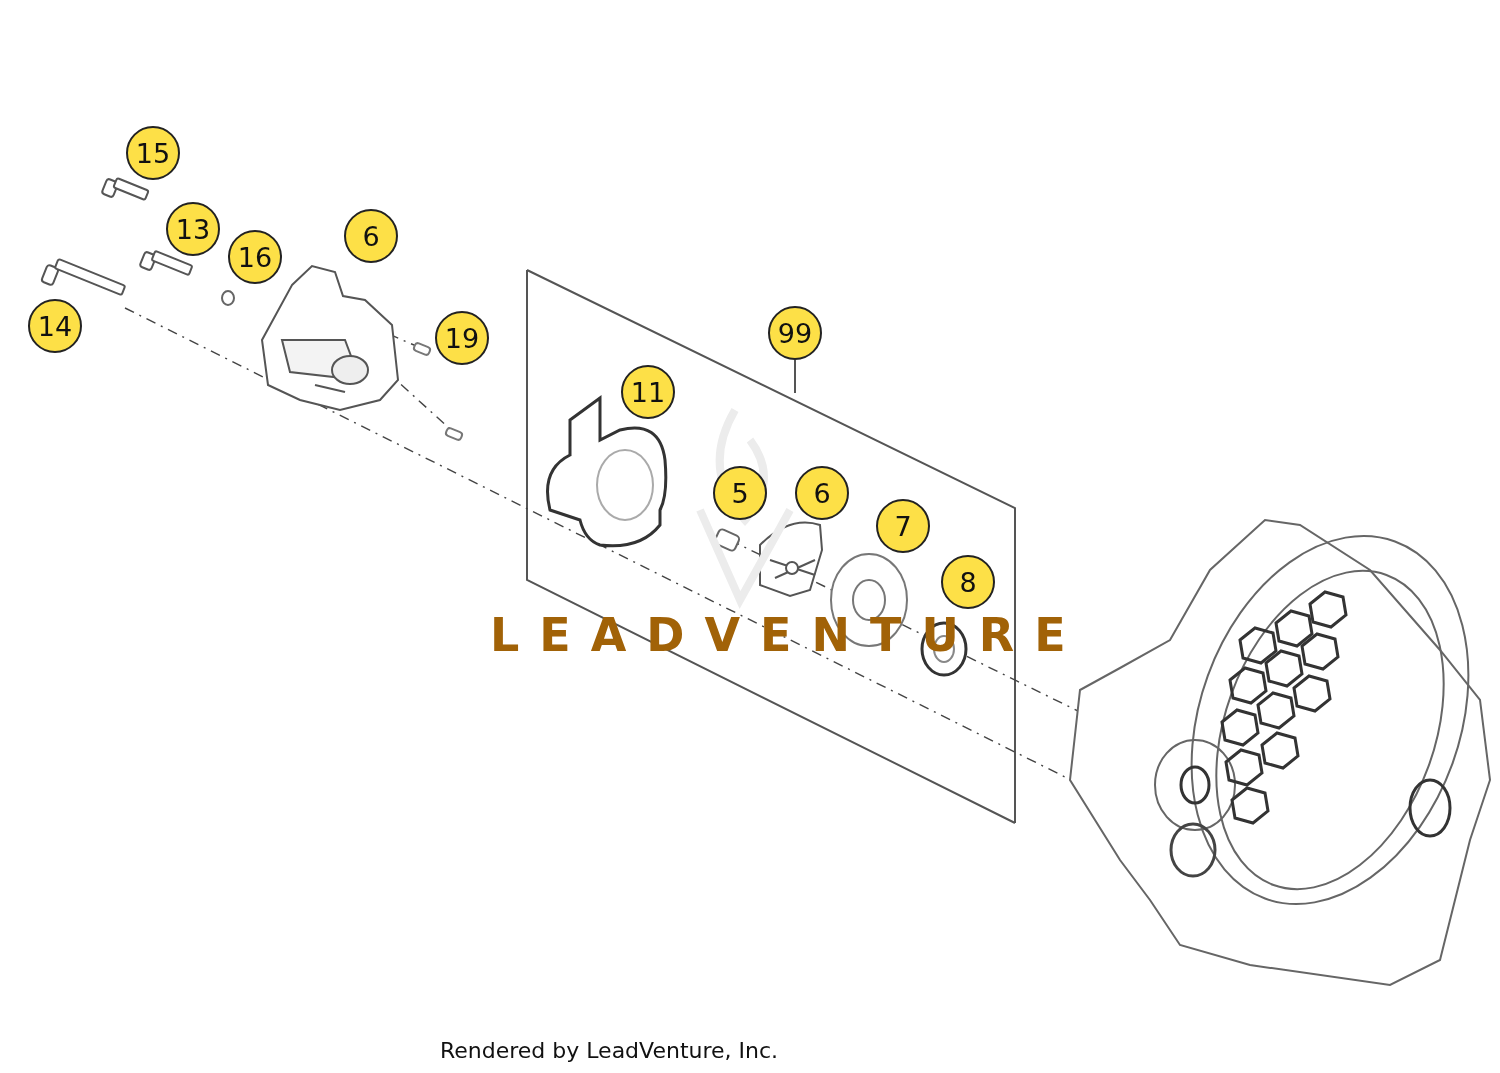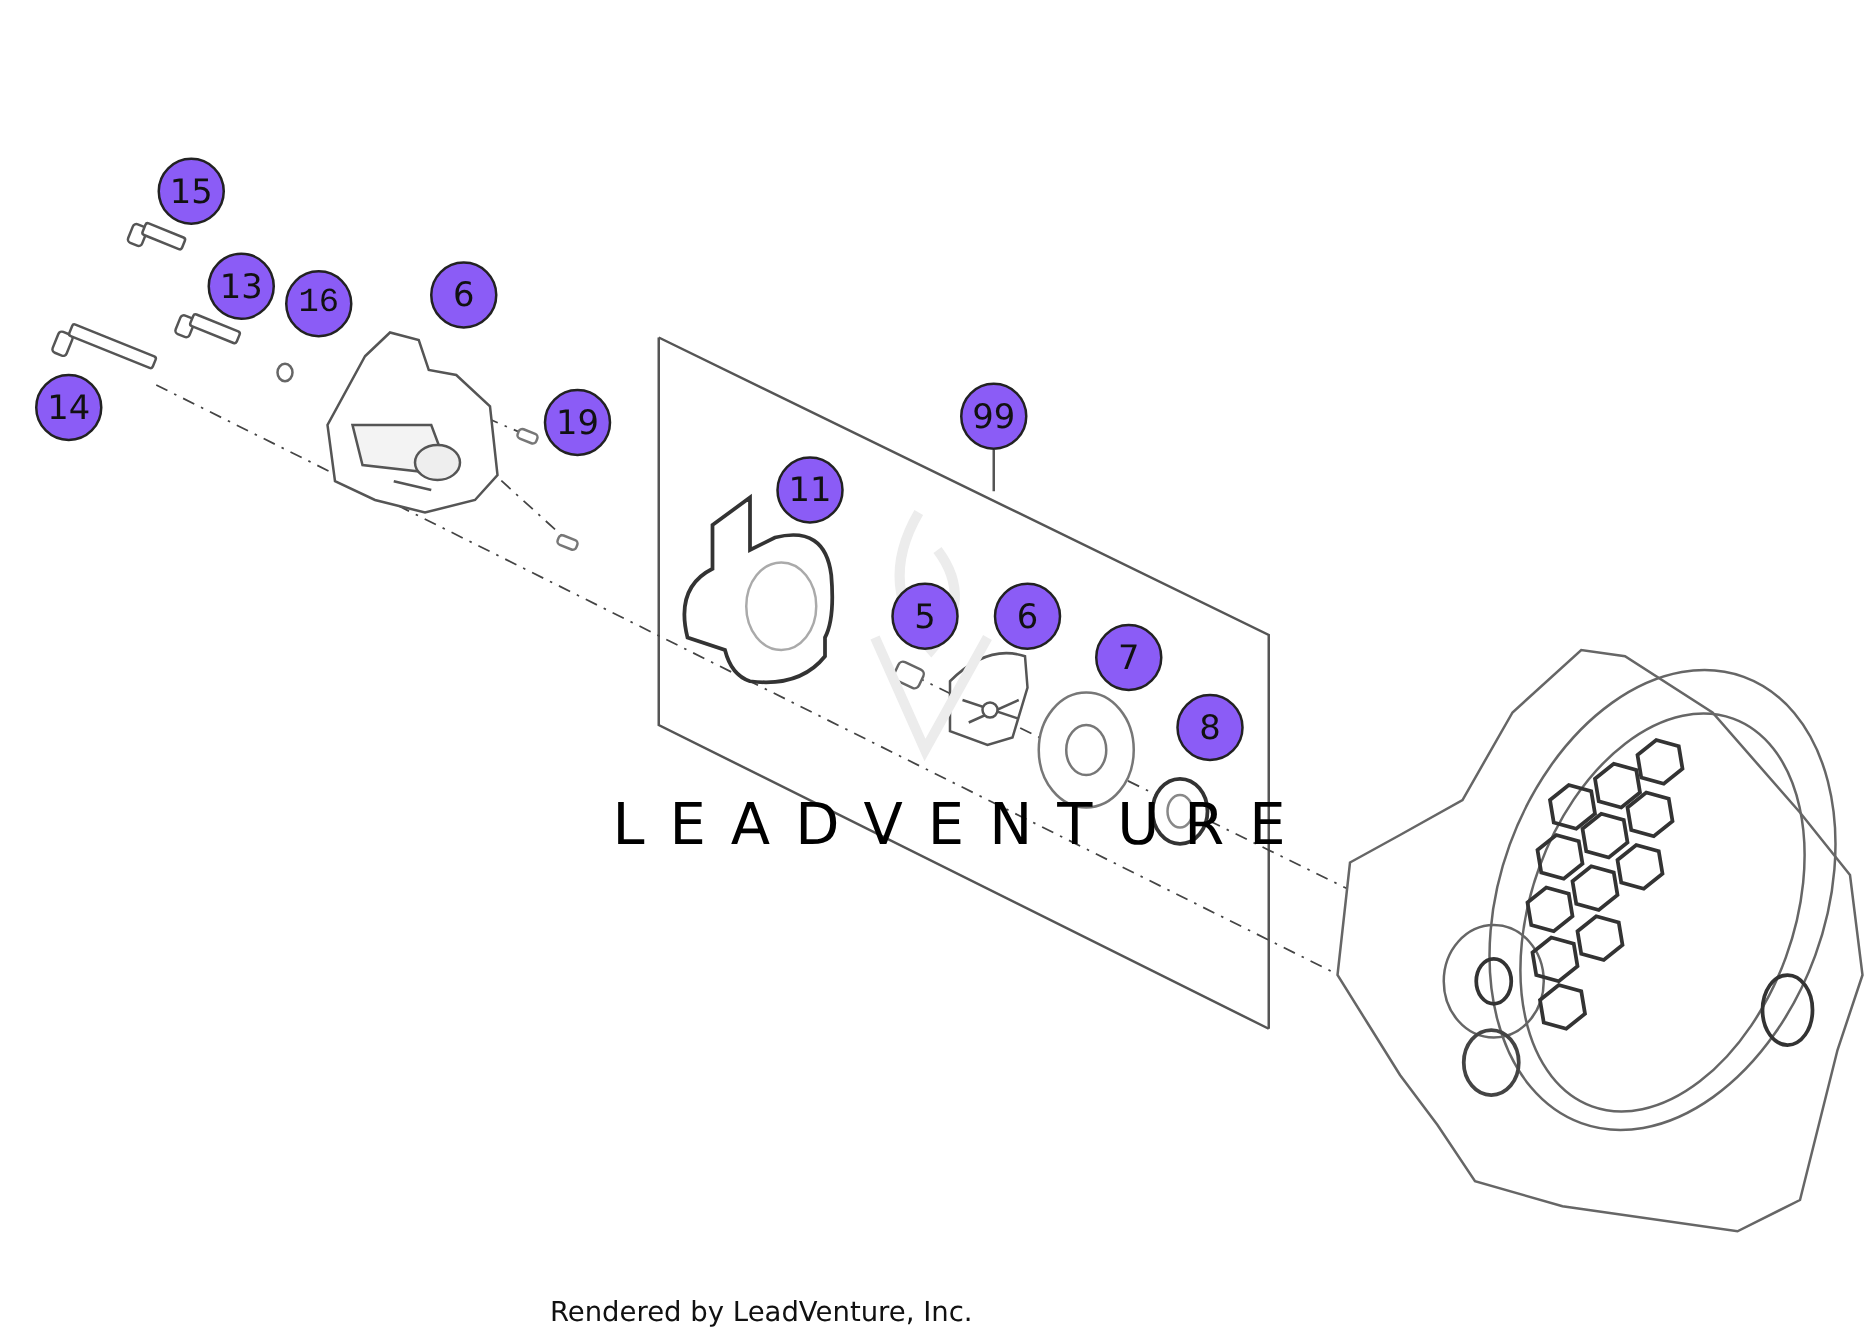--- a/index.html
+++ b/index.html
@@ -1,22 +1,22 @@
 <!DOCTYPE html>
 <html><head>
 <meta charset="utf-8">
 <style>
   html, body { margin:0; padding:0; background:#ffffff; }
   body { width:1500px; height:1073px; position:relative; overflow:hidden; font-family:"DejaVu Sans", sans-serif; }
   #diagram { position:absolute; left:0; top:0; width:1500px; height:1073px; }
-  .callout { position:absolute; border:2px solid #222; border-radius:50%; background:#8b5cf6;
+  .callout { position:absolute; border:2px solid #222; border-radius:50%; background:#fde047;
              display:flex; align-items:center; justify-content:center; font-size:27px; color:#111;
              font-family:"DejaVu Sans", sans-serif; cursor:pointer; }
-  .watermark { position:absolute; left:490px; top:632px; font-size:46px; letter-spacing:20px; color:#000000;
-               font-family:"DejaVu Sans", sans-serif; font-weight:normal; }
+  .watermark { position:absolute; left:490px; top:608px; font-size:46px; letter-spacing:20px; color:#a16207;
+               font-family:"DejaVu Sans", sans-serif; font-weight:bold; }
   .footer { position:absolute; left:0; width:1218px; top:1038px; text-align:center; font-size:22px; color:#111;
             font-family:"DejaVu Sans", sans-serif; }
 </style>
 </head>
 <body>
 
 <svg id="diagram" viewBox="0 0 1500 1073" xmlns="http://www.w3.org/2000/svg">
 
   <g fill="none" stroke="#555" stroke-width="2">
     <polyline points="527,270 1015,508 1015,823"></polyline>
@@ -116,21 +116,21 @@
     <path d="M735,410 Q700,470 745,520 Q780,480 750,440"></path>
     <path d="M700,510 L740,600 L790,510"></path>
   </g>
 </svg>
 
 <div class="watermark">LEADVENTURE</div>
 
 <div id="callouts">
     <div class="callout" style="left: 126px; top: 126px; width: 50px; height: 50px;">15</div>
     <div class="callout" style="left: 166px; top: 202px; width: 50px; height: 50px;">13</div>
-    <div class="callout" style="left: 228px; top: 216px; width: 50px; height: 50px; font-family: Liberation Mono, monospace;">16</div>
+    <div class="callout" style="left: 228px; top: 230px; width: 50px; height: 50px;">16</div>
     <div class="callout" style="left: 344px; top: 209px; width: 50px; height: 50px;">6</div>
     <div class="callout" style="left: 28px; top: 299px; width: 50px; height: 50px; text-align: right;">14</div>
     <div class="callout" style="left: 435px; top: 311px; width: 50px; height: 50px;">19</div>
     <div class="callout" style="left: 768px; top: 306px; width: 50px; height: 50px;">99</div>
     <div class="callout" style="left: 621px; top: 365px; width: 50px; height: 50px; text-align: right;">11</div>
     <div class="callout" style="left: 713px; top: 466px; width: 50px; height: 50px;">5</div>
     <div class="callout" style="left: 795px; top: 466px; width: 50px; height: 50px;">6</div>
     <div class="callout" style="left: 876px; top: 499px; width: 50px; height: 50px;">7</div>
     <div class="callout" style="left: 941px; top: 555px; width: 50px; height: 50px;">8</div>
   </div>

